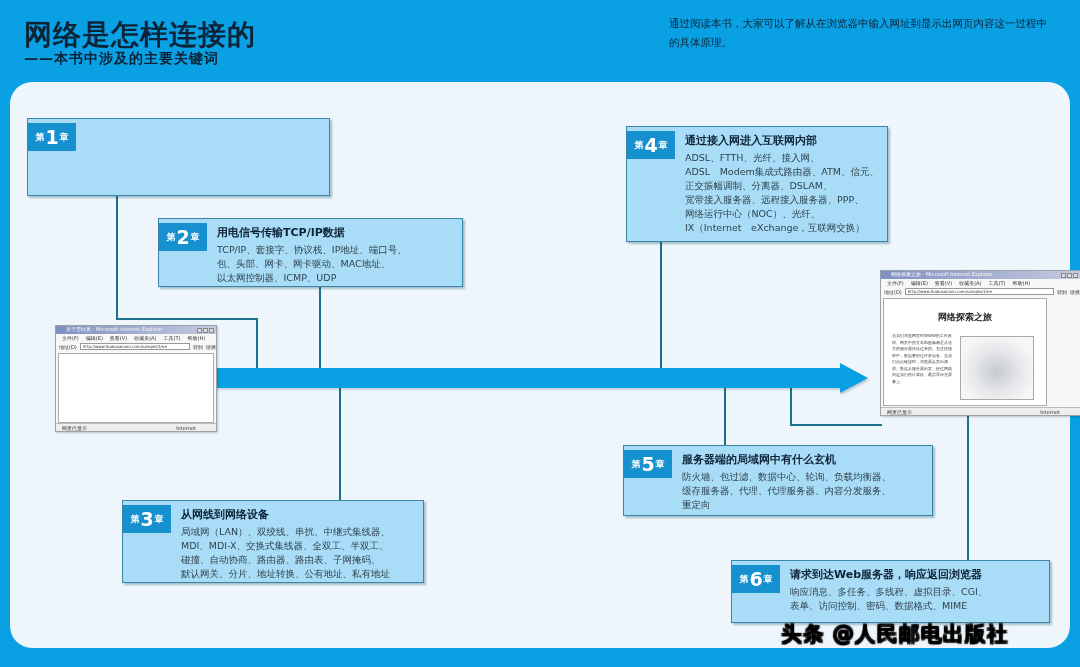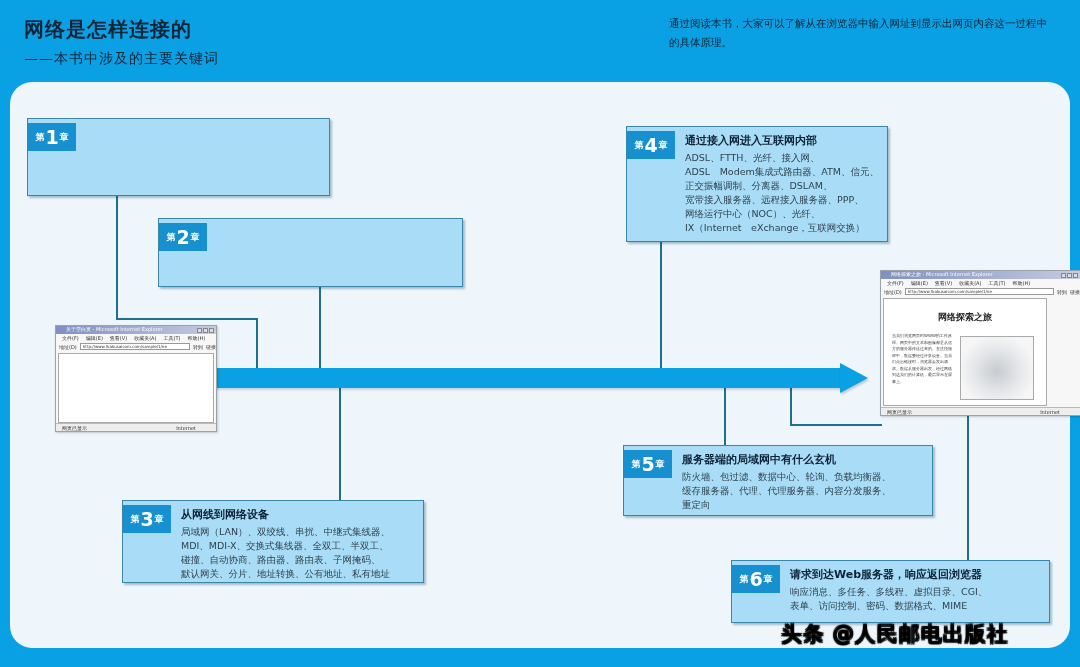--- a/index.html
+++ b/index.html
@@ -1,18 +1,18 @@
 <!DOCTYPE html>
 <html><head>
 <meta charset="utf-8">
 <style>
   * { box-sizing: border-box; margin: 0; padding: 0; }
   body { width: 1080px; height: 667px; background: #0aa0e4; position: relative; overflow: hidden; font-family: "DejaVu Sans", "Liberation Sans", sans-serif; }
-  .title { position: absolute; left: 24px; top: 16px; font-size: 20px; font-weight: bold; color: #0d2438; letter-spacing: 1px; }
-  .subtitle { position: absolute; left: 24px; top: 50px; font-size: 14px; font-weight: normal; color: #0d2438; letter-spacing: 1px; }
+  .title { position: absolute; left: 24px; top: 16px; font-size: 28px; font-weight: bold; color: #0d2438; letter-spacing: 1px; }
+  .subtitle { position: absolute; left: 24px; top: 50px; font-size: 14px; font-weight: bold; color: #0d2438; letter-spacing: 1px; }
   .intro { position: absolute; left: 669px; top: 14px; width: 380px; font-size: 10.5px; line-height: 19px; color: #0d2438; }
   .panel { position: absolute; left: 10px; top: 82px; width: 1060px; height: 566px; background: #eef6fc; border-radius: 22px; }
   .line { position: absolute; background: #1e6f8c; }
   .arrow-body { position: absolute; left: 213px; top: 368px; width: 630px; height: 20px; background: #0aa0e4; box-shadow: 1px 2px 2px rgba(0,0,0,0.15); }
   .arrow-head { position: absolute; left: 840px; top: 363px; width: 0; height: 0; border-top: 15px solid transparent; border-bottom: 15px solid transparent; border-left: 28px solid #0aa0e4; filter: drop-shadow(1px 2px 1px rgba(0,0,0,0.2)); }
   .chap { position: absolute; background: #a9dcf6; border: 1.5px solid #3b86a8; box-shadow: 2px 2px 2px rgba(30,80,110,0.35); display: flex; }
   .badge { width: 48px; height: 28px; background: #1690cf; color: #fff; display: flex; align-items: center; justify-content: center; font-weight: bold; flex: none; margin-top: 4px; }
   .badge .pre, .badge .post { font-size: 9px; }
   .badge .num { font-size: 19px; margin: 0 1px; }
   .chap-content { padding: 6px 6px 4px 10px; }
@@ -122,20 +122,26 @@
       <span class="post">章</span>
   </div>
 </div>
 
 <div class="chap" style="left:158px;top:218px;width:305px;height:69px;">
   <div class="badge">
     <span class="pre">第</span>
       <span class="num">2</span>
       <span class="post">章</span>
   </div>
+  <div class="chap-content">
+    <div class="chap-title">用电信号传输TCP/IP数据</div>
+    <div class="chap-text">TCP/IP、套接字、协议栈、IP地址、端口号、
+包、头部、网卡、网卡驱动、MAC地址、
+以太网控制器、ICMP、UDP</div>
+  </div>
 </div>
 
 <div class="chap" style="left:122px;top:500px;width:302px;height:83px;">
   <div class="badge">
     <span class="pre">第</span>
       <span class="num">3</span>
       <span class="post">章</span>
   </div>
   <div class="chap-content">
     <div class="chap-title">从网线到网络设备</div>

